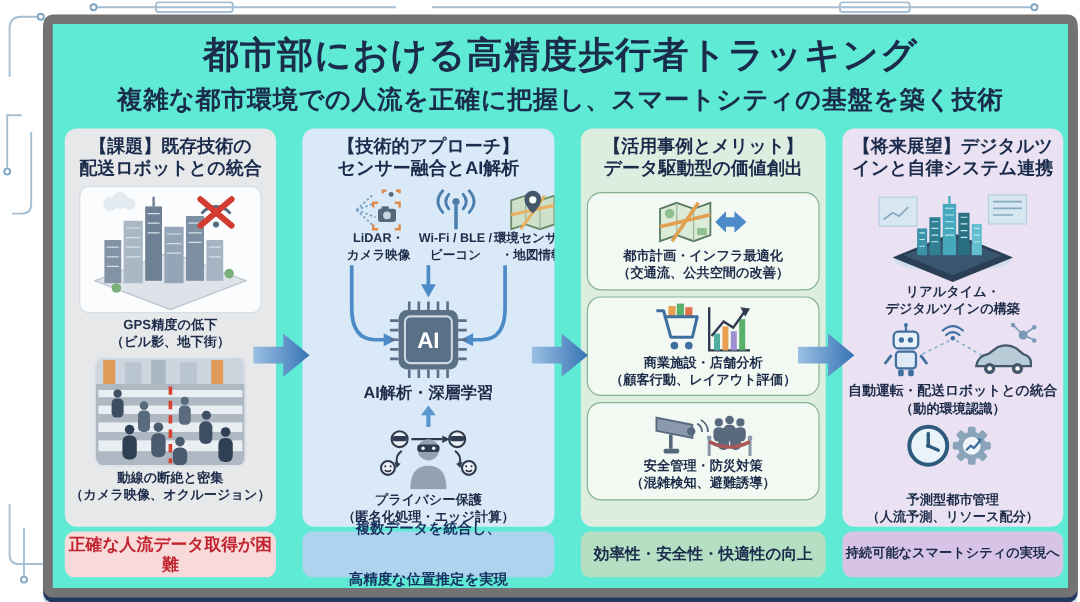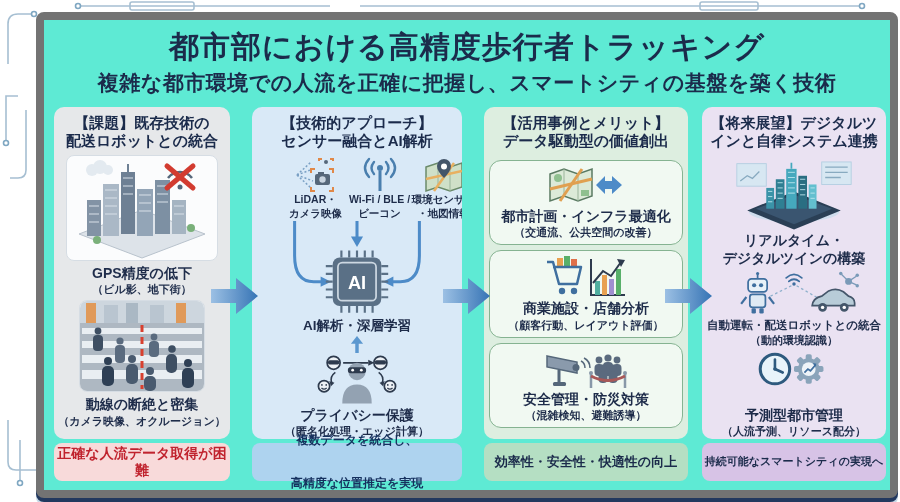--- a/index.html
+++ b/index.html
@@ -49,21 +49,21 @@
   }
   .f-challenge{background:#f8dada;color:#c0232e;font-size:14px;}
   .f-approach {background:#aed3ef;color:#15305e;font-size:12px;gap:28px;}
   .f-usecases {background:#b5dfc3;color:#1b2b4b;font-size:13px;}
   .f-future   {background:#d7c3e6;color:#1b2b4b;font-size:11px;}
   .colhead{
     margin:7px 2px 4px 2px;text-align:center;font-size:15px;font-weight:800;
     color:#1b2b4b;line-height:1.25;
   }
   .cap{text-align:center;font-weight:800;color:#1e2c4a;line-height:1.3;}
-  .cap .l1{font-size:14px;display:block;}
+  .cap .l1{font-size:11px;display:block;}
   .cap .l2{font-size:11px;display:block;}
   .imgbox{background:#fbfcfd;border:1px solid #d6dde4;border-radius:8px;overflow:hidden;flex:none;}
   .card{
     background:#f1f9f2;border:1.5px solid #85b391;border-radius:12px;
     width:100%;box-sizing:border-box;margin-top:5px;padding:4px 2px 5px 2px;
     display:flex;flex-direction:column;align-items:center;flex:none;
   }
   .sensors{display:flex;justify-content:center;width:198px;margin-top:2px;margin-left:45px;}
   .sensor{width:64px;display:flex;flex-direction:column;align-items:center;}
   .sensor .cap .l1,.sensor .cap .l2{font-size:10.5px;}

